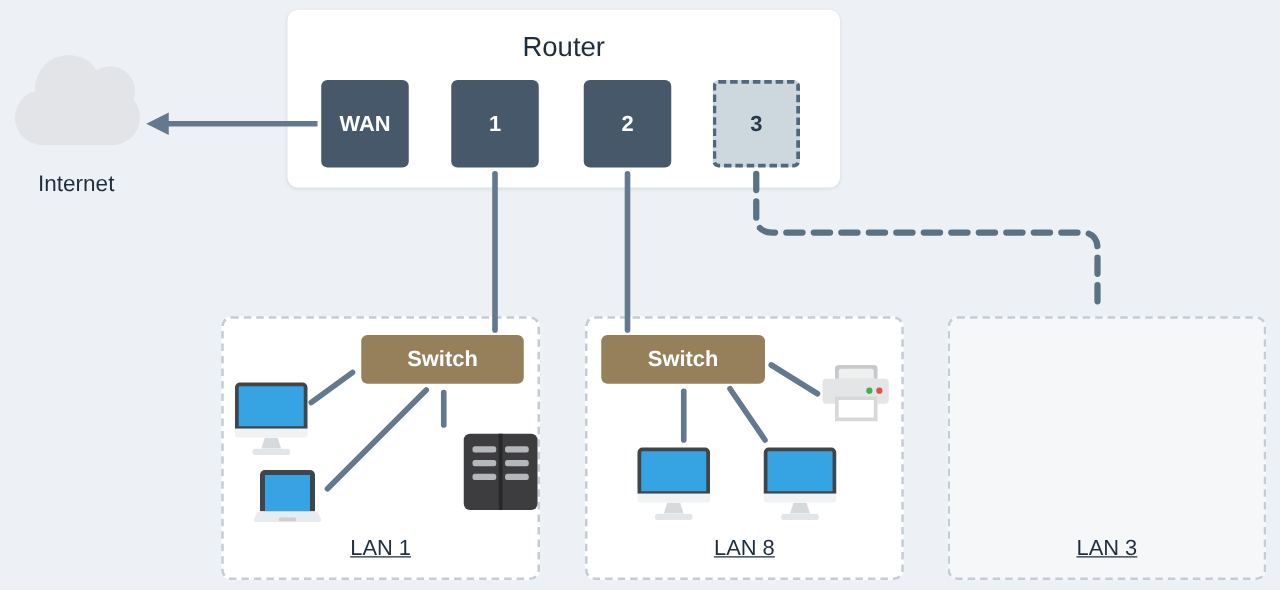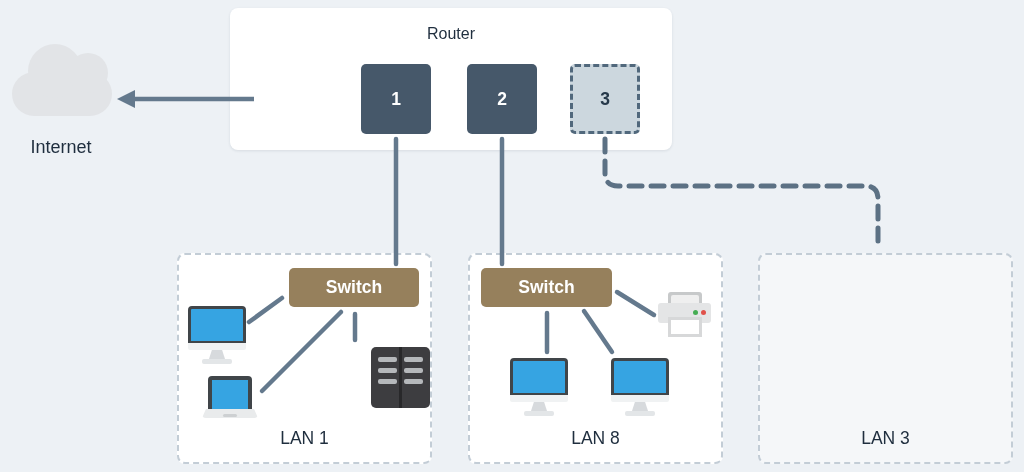--- a/index.html
+++ b/index.html
@@ -32,21 +32,21 @@
     text-align:center; font-size:18px; z-index:2;
   }
   
   .router-box {
     position:absolute; left:230px; top:8px; width:442px; height:142px;
     background:#ffffff; border-radius:8px;
     box-shadow:0 1px 3px rgba(16,36,58,0.10); z-index:2;
   }
   .router-title {
     position:absolute; top:17px; left:0; width:100%;
-    text-align:center; font-size:16px; font-weight:500;
+    text-align:center; font-size:22px; font-weight:500;
   }
   .port {
     position:absolute; top:56px; width:70px; height:70px;
     border-radius:5px; box-sizing:border-box;
     display:flex; align-items:center; justify-content:center;
     font-size:17.5px; font-weight:600;
   }
   .port-active { background:#46586a; color:#ffffff; }
   .port-inactive {
     background:#ccd7de; color:#26394a;
@@ -60,21 +60,21 @@
   .lan {
     position:absolute; top:253px; width:255px; height:211px;
     border:2px dashed #c3cdd6; border-radius:8px;
     box-sizing:border-box; z-index:2;padding-left:40px;
   }
   .lan1 { left:177px; background:#ffffff; }
   .lan2 { left:468px; background:#ffffff; }
   .lan3 { left:758px; background:rgba(255,255,255,0.45); }
   .lan-label {
     position:absolute; bottom:13px; left:0; width:100%;
-    text-align:center; font-size:17.5px; font-weight:500;
+    text-align:center; font-size:17.5px; font-weight:500;text-decoration:underline;
   }
   .switch {
     position:absolute; height:39px; background:#96805c; border-radius:5px;
     color:#fff; font-size:17.5px; font-weight:600;
     display:flex; align-items:center; justify-content:center;
   }
   .lan1 .switch { left:110px; top:13px; width:130px; }
   .lan2 .switch { left:11px;  top:13px; width:131px; }
   .device { position:absolute; }
   
@@ -160,20 +160,21 @@
     <line x1="547" y1="313" x2="547" y2="352" stroke="#64798d" stroke-width="4.5" stroke-linecap="round"></line>
     <line x1="584" y1="311" x2="612" y2="352" stroke="#64798d" stroke-width="4.5" stroke-linecap="round"></line>
     <line x1="617" y1="292" x2="654" y2="315" stroke="#64798d" stroke-width="4.5" stroke-linecap="round"></line>
   </svg>
 
   <div class="cloud"></div>
   <div class="internet-label">Internet</div>
 
   <div class="router-box">
     <div class="router-title">Router</div>
+    <div class="port port-active port-wan">WAN</div>
     <div class="port port-active port-1">1</div>
     <div class="port port-active port-2">2</div>
     <div class="port port-inactive port-3">3</div>
   </div>
 
   <div class="lan lan1">
     <div class="switch">Switch</div>
     <div class="device imac" style="left:9px; top:51px;">
       <div class="screen"></div>
         <div class="chin"></div>

